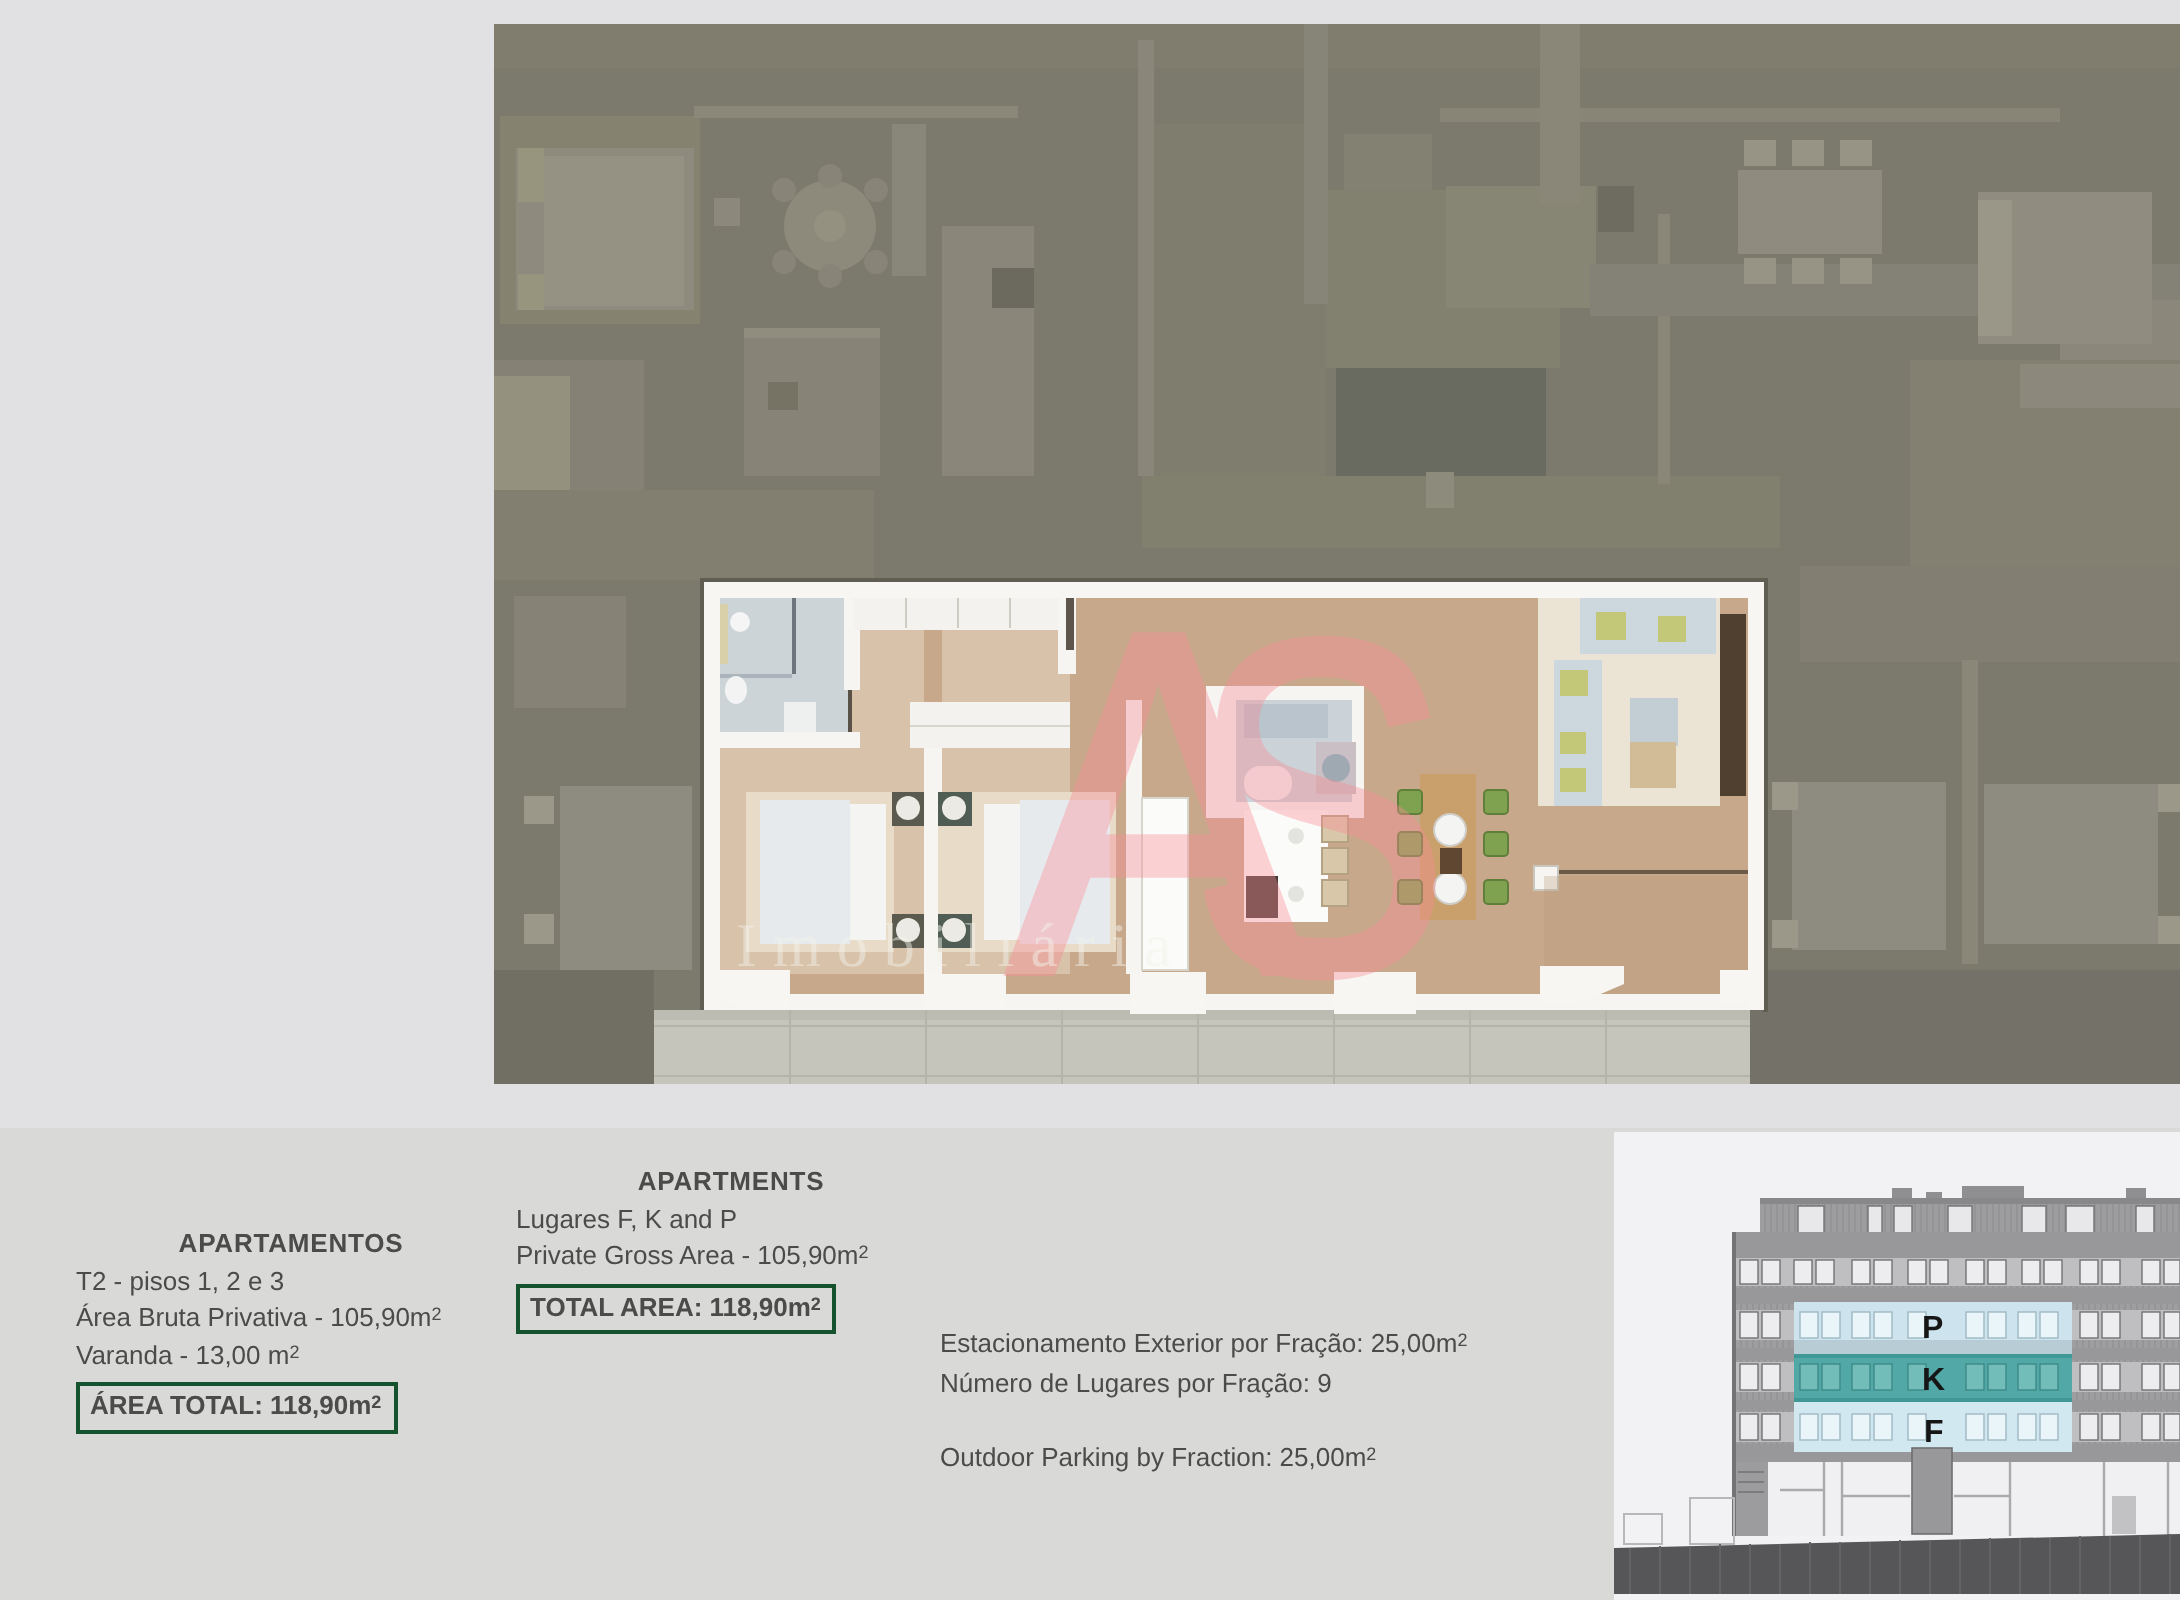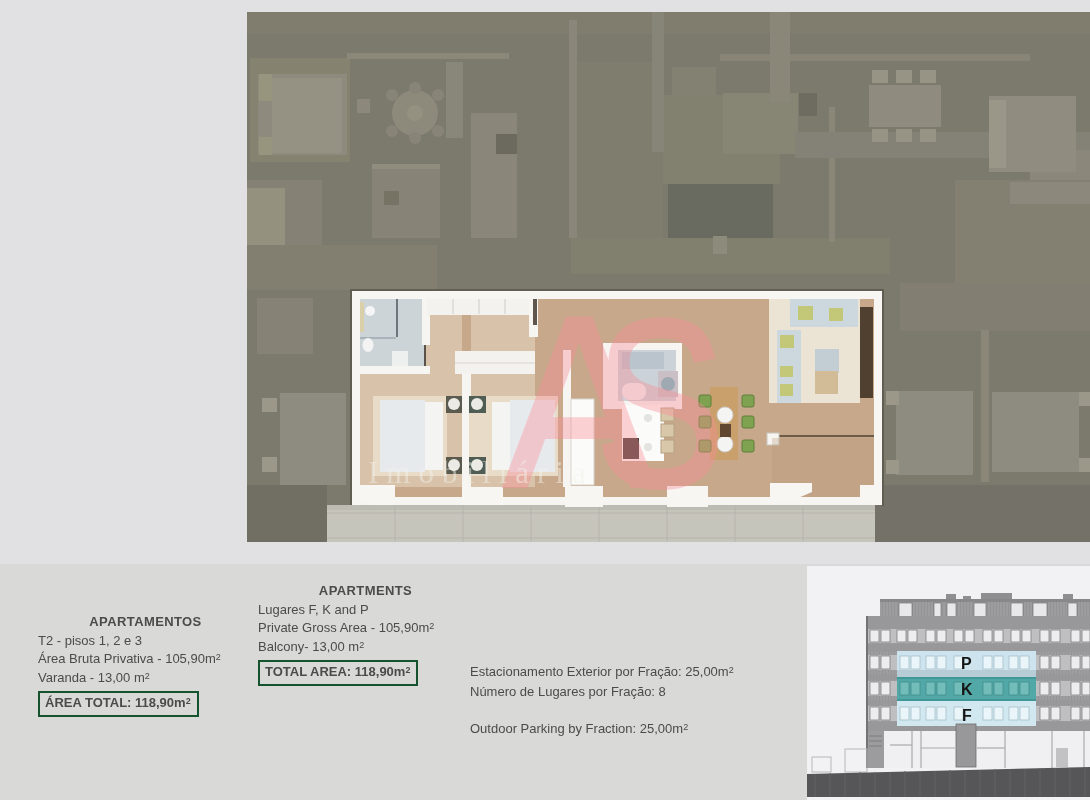--- a/index.html
+++ b/index.html
@@ -325,28 +325,27 @@
   <div>Área Bruta Privativa - 105,90m<sup>2</sup></div>
   <div>Varanda - 13,00 m<sup>2</sup></div>
   
   <div class="totalbox">ÁREA TOTAL: 118,90m<sup>2</sup></div>
 </div>
 
 <div class="col" style="left:258px;top:582px;width:215px;">
   <div class="b" style="letter-spacing:.4px;">APARTMENTS</div>
   <div>Lugares F, K and P</div>
   <div>Private Gross Area - 105,90m<sup>2</sup></div>
-  <div>Balcony- 13,00 m<sup>2</sup></div>
   
   <div class="totalbox">TOTAL AREA: 118,90m<sup>2</sup></div>
 </div>
 
 <div class="col" style="left:470px;top:636px;width:330px;line-height:20px;margin-top:26px;">
   <div>Estacionamento Exterior por Fração: 25,00m<sup>2</sup></div>
-  <div>Número de Lugares por Fração: 8</div>
+  <div>Número de Lugares por Fração: 9</div>
   <div style="height:17px;"></div>
   <div>Outdoor Parking by Fraction: 25,00m<sup>2</sup></div>
 </div>
 
 <div class="abs" style="left:807px;top:566px;width:283px;height:234px;background:#f2f2f4;">
 <svg width="283" height="234" viewBox="807 566 283 234">
   <rect x="807" y="566" width="283" height="234" fill="#f2f2f4"></rect>
   <defs>
     <pattern id="ft" width="3" height="3" patternUnits="userSpaceOnUse">
       <rect width="3" height="3" fill="none"></rect>

